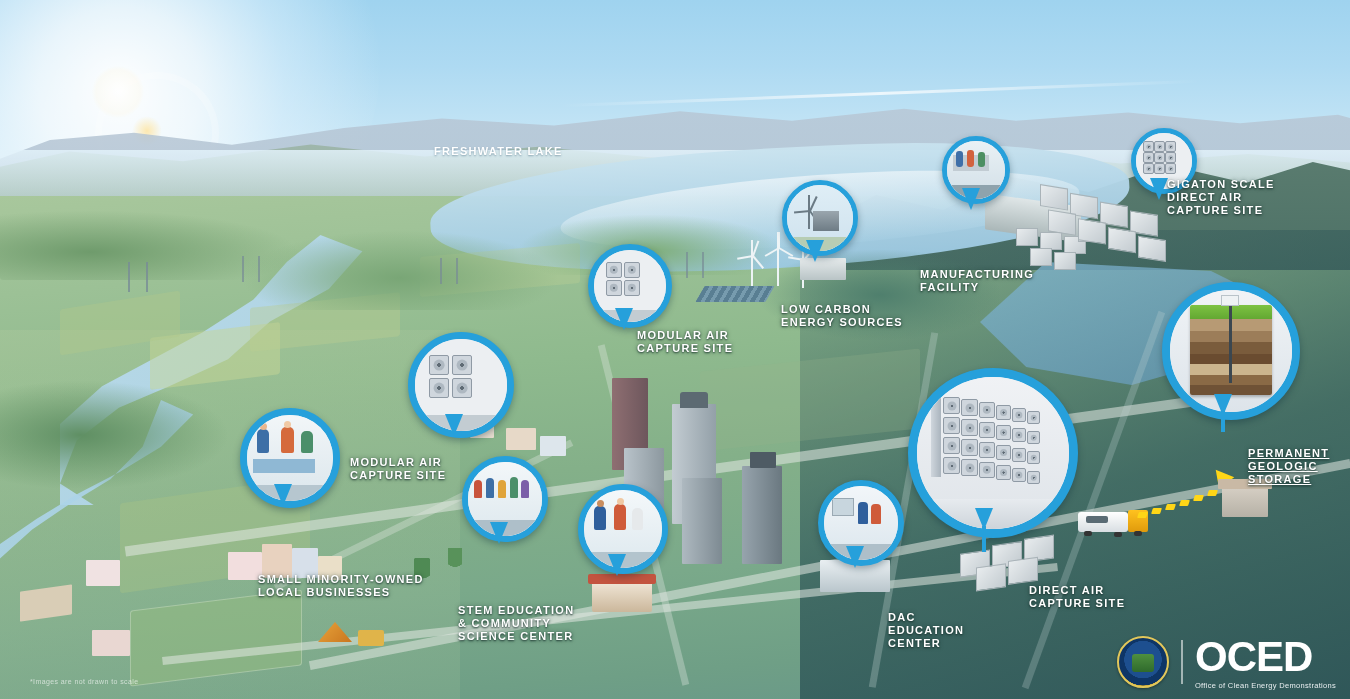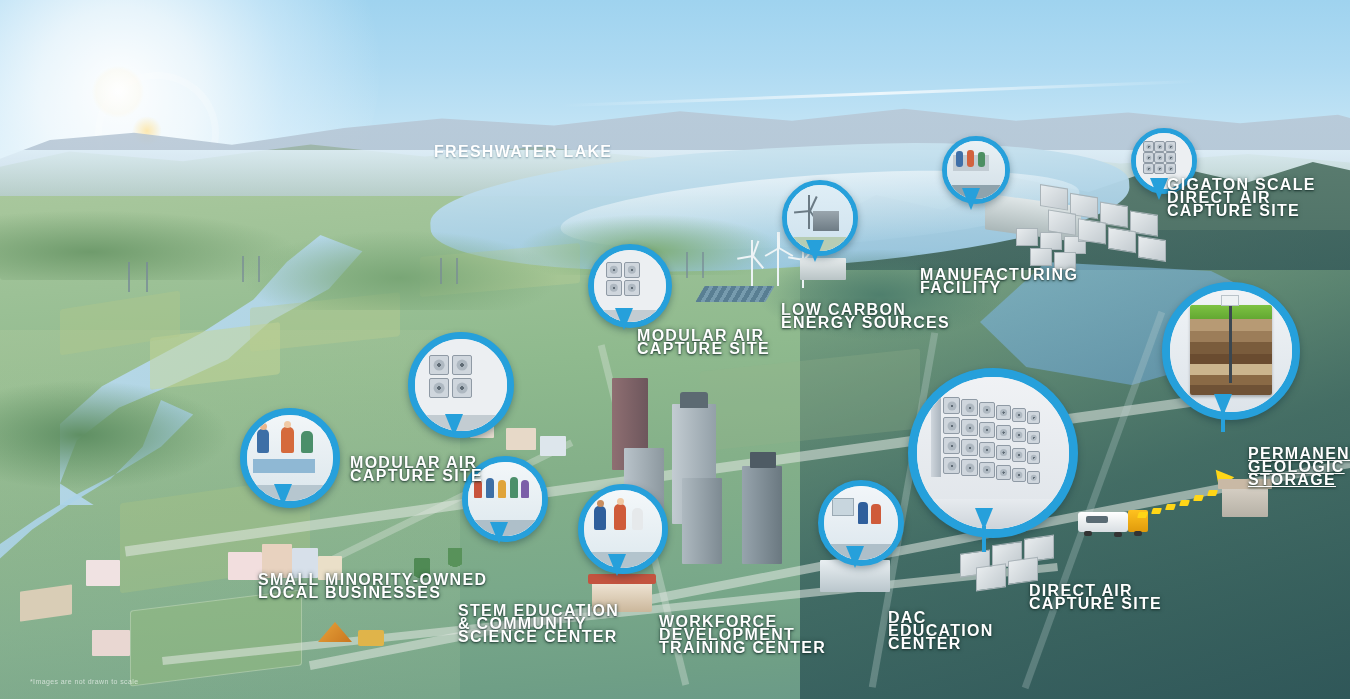--- a/index.html
+++ b/index.html
@@ -73,21 +73,21 @@
 
   
   .parcel{position:absolute;border-radius:3px;}
 
   
   .title{position:absolute;left:0;top:22px;width:1350px;text-align:center;
        font-size:31px;font-weight:bold;color:#1762b4;letter-spacing:.2px;
        text-shadow:0 1px 0 rgba(255,255,255,.45);}
 
   
-  .maplabel{position:absolute;color:#fff;font-weight:bold;font-size:16px;line-height:13px;
+  .maplabel{position:absolute;color:#fff;font-weight:bold;font-size:11px;line-height:13px;
        letter-spacing:1.3px;text-transform:uppercase;
        text-shadow:0 1px 2px rgba(20,45,40,.85),0 0 4px rgba(20,45,40,.55);}
   .maplabel.lake-lbl{color:#ffffff;text-shadow:0 1px 2px rgba(120,150,165,.9);}
 
   
   .pin{position:absolute;}
   .pin .disc{border-radius:50%;background:#eef1f4;border:6px solid #26a0db;
        box-shadow:0 3px 7px rgba(10,40,55,.35);overflow:hidden;position:relative;}
   .pin .tail{position:absolute;left:50%;transform:translateX(-50%);width:0;height:0;
        border-left:9px solid transparent;border-right:9px solid transparent;border-top:22px solid #26a0db;}
@@ -486,39 +486,42 @@
     <div>Small Minority-Owned</div>
     <div>Local Businesses</div>
   </div>
 
   <div class="maplabel" style="left:458px;top:604px;">
     <div>STEM Education</div>
     <div>&amp; Community</div>
     <div>Science Center</div>
   </div>
 
-  <div class="maplabel" style="left:659px;top:615px;">
-    <div>Workforce</div>
-    <div>Development</div>
-    <div>Training Center</div>
-  </div>
 
   <div class="maplabel" style="left:888px;top:611px;">
     <div>DAC</div>
     <div>Education</div>
     <div>Center</div>
   </div>
 
   <div class="maplabel" style="left:1029px;top:584px;">
     <div>Direct Air</div>
     <div>Capture Site</div>
   </div>
 
   <div class="maplabel" style="left:1248px;top:447px;text-decoration:underline;">
     <div>Permanent</div>
     <div>Geologic</div>
     <div>Storage</div>
   </div>
 
   <div class="footnote">*Images are not drawn to scale</div>
 
+  <div class="logo">
+    <div class="seal"></div>
+    <div class="divider"></div>
+    <div class="oced">
+      <div class="word">OCED</div>
+      <div class="tag">Office of Clean Energy Demonstrations</div>
+    </div>
+  </div>
 
 </div>
 
 </body></html>

